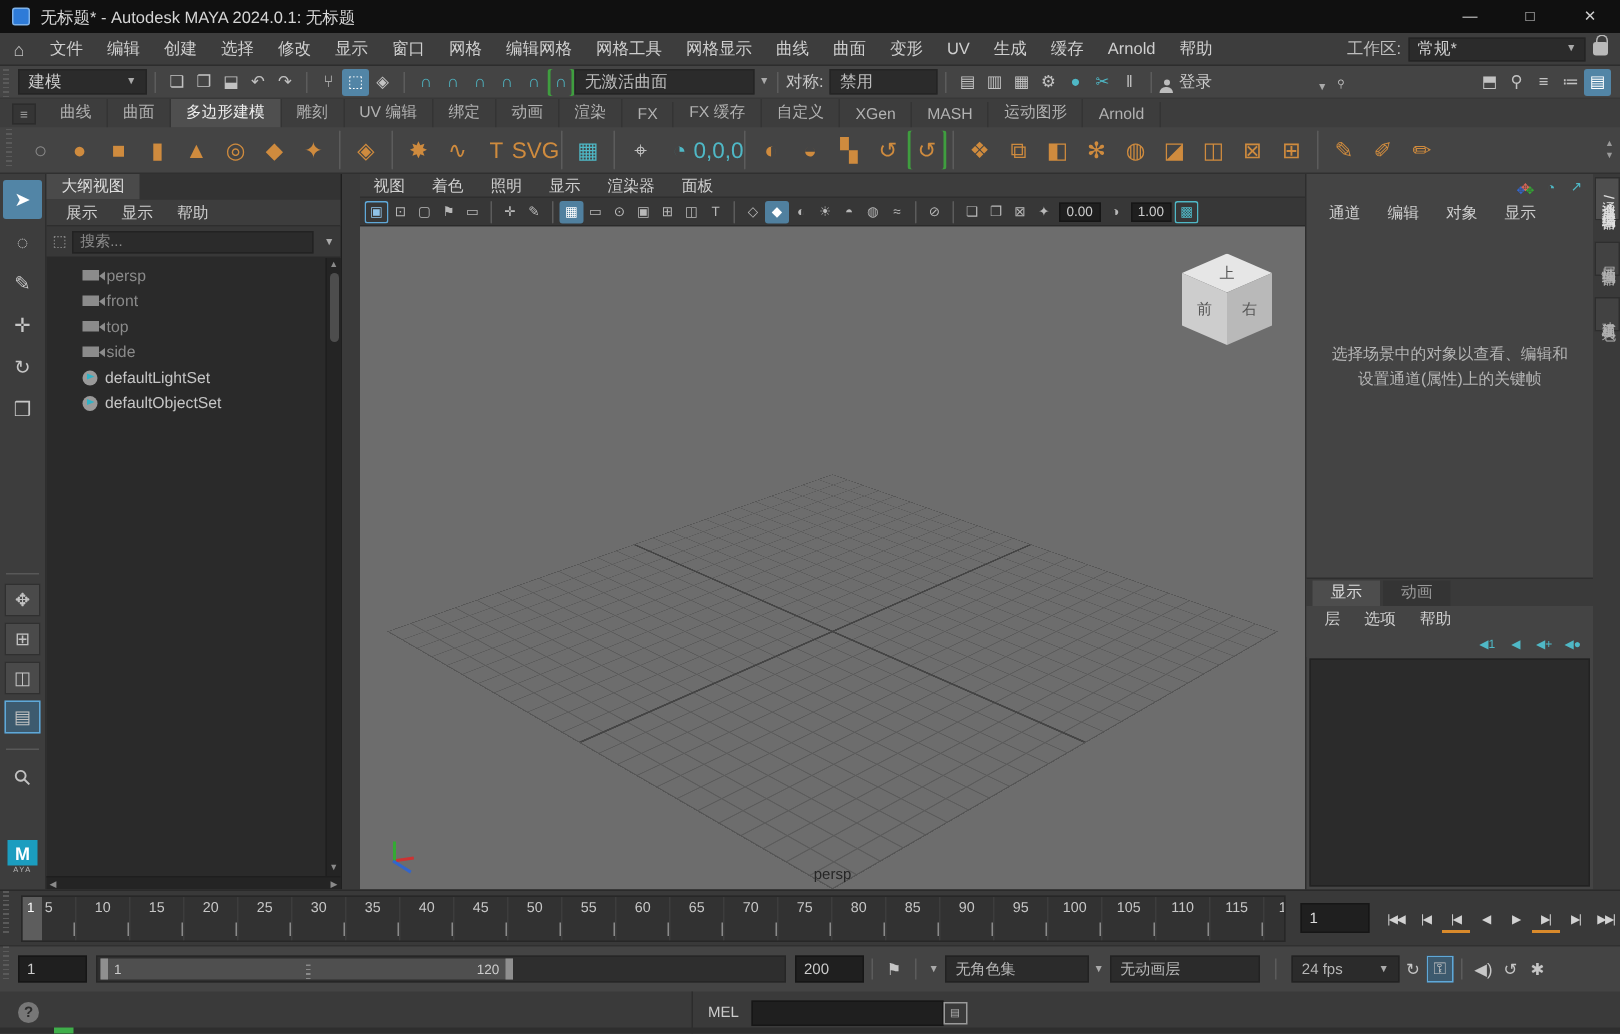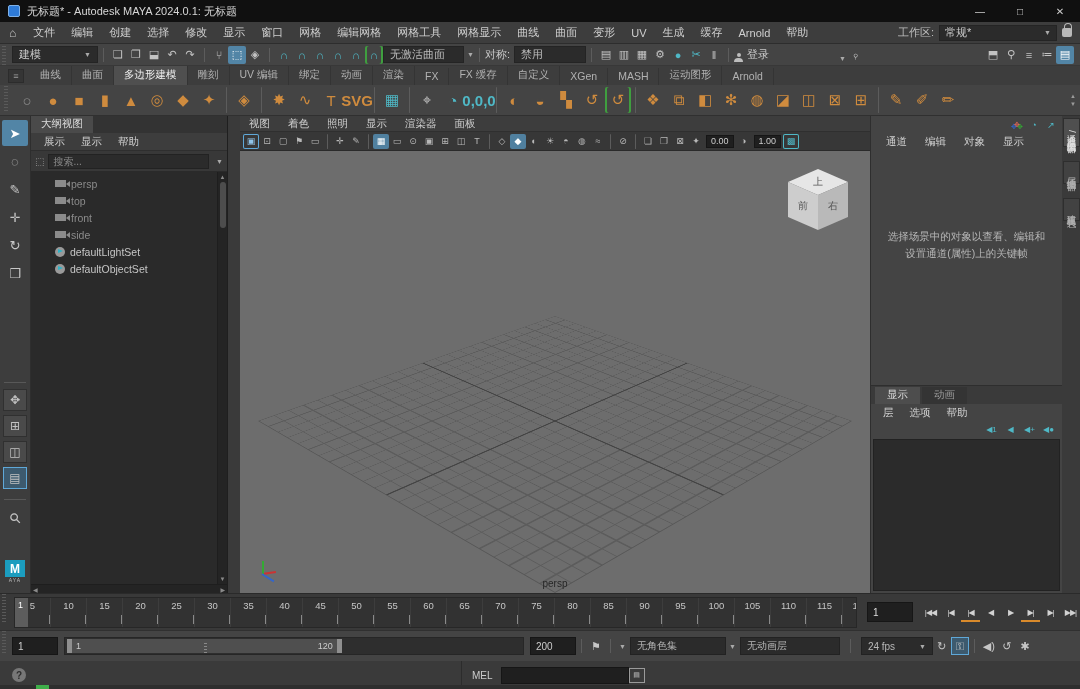--- a/index.html
+++ b/index.html
@@ -40,21 +40,21 @@
   .statusline { left:0; top:44px; width:1080px; height:22px; background:#444; border-bottom:1px solid #383838; display:flex; align-items:center; padding-right:6px; }
   .mode-select { width:86px; height:17px; background:#2b2b2b; border:1px solid #242424; display:flex; align-items:center; padding:0 6px; color:#ccc; }
   .mode-select .caret { margin-left:auto; }
   .ico { width:18px; height:18px; flex:none; display:flex; align-items:center; justify-content:center; font-size:11px; color:#c2c2c2; border-radius:2px; }
   .ico.active { background:#5285a6; color:#fff; }
   .tone-teal { color:#4fb8c6; }
   .tone-orange { color:#cf8b3e; }
   .tone-dim { color:#8a8a8a; }
   .t-bracket { box-shadow:inset 2px 0 0 #3f9e3f, inset -2px 0 0 #3f9e3f; }
   .t-divider { width:1px !important; height:15px; background:#5c5c5c; margin:0 4px; }
-  .t-badge { font-size:6px; font-weight:bold; letter-spacing:0; }
+  .t-badge { font-size:6px; font-weight:normal; letter-spacing:0; }
   .field { height:17px; background:#2b2b2b; border:1px solid #242424; display:flex; align-items:center; padding:0 6px; color:#bcbcbc; }
   .login { display:flex; align-items:flex-end; gap:4px; width:112px; }
   .person-icon { width:9px; height:9px; position:relative; }
   .person-icon::before { content:""; position:absolute; left:2.5px; top:0; width:4px; height:4px; border-radius:50%; background:#bdbdbd; }
   .person-icon::after { content:""; position:absolute; left:0; bottom:0; width:9px; height:4px; border-radius:4px 4px 0 0; background:#bdbdbd; }
 
   
   .shelftabs { left:0; top:66px; width:1080px; height:19px; background:#3d3d3d; display:flex; align-items:flex-end; }
   .shelf-menu { width:16px; height:14px; margin:0 6px 2px 8px; color:#9f9f9f; font-size:9px; display:flex; align-items:center; justify-content:center; background:#353535; border:1px solid #2c2c2c; }
   .shelf-tab { padding:2px 10px 3px; color:#b2b2b2; font-size:10.5px; border-right:1px solid #343434; }
@@ -353,21 +353,21 @@
     </div>
 
     <div class="ico tone-teal">
       <span>∩</span>
     </div>
 
     <div class="ico tone-teal t-bracket">
       <span>∩</span>
     </div>
 
-  <div class="field" style="width:81px">无激活曲面</div>
+  <div class="field" style="width:120px">无激活曲面</div>
   <span class="caret">▼</span>
   <div class="sep"></div>
   <span style="margin-right:4px;">对称:</span>
   <div class="field" style="width:72px">禁用</div>
   <div class="sep"></div>
 
     <div class="ico">
       <span>▤</span>
     </div>
 
@@ -720,26 +720,26 @@
     <div class="ol-body">
       <div class="ol-list">
 
           <div class="ol-item muted t-camera">
             <span class="item-icon cam-icon"></span>
             <span>persp</span>
           </div>
 
           <div class="ol-item muted t-camera">
             <span class="item-icon cam-icon"></span>
-            <span>top</span>
+            <span>front</span>
           </div>
 
           <div class="ol-item muted t-camera">
             <span class="item-icon cam-icon"></span>
-            <span>front</span>
+            <span>top</span>
           </div>
 
           <div class="ol-item muted t-camera">
             <span class="item-icon cam-icon"></span>
             <span>side</span>
           </div>
 
           <div class="ol-item t-set">
             <span class="item-icon set-icon"></span>
             <span>defaultLightSet</span>

